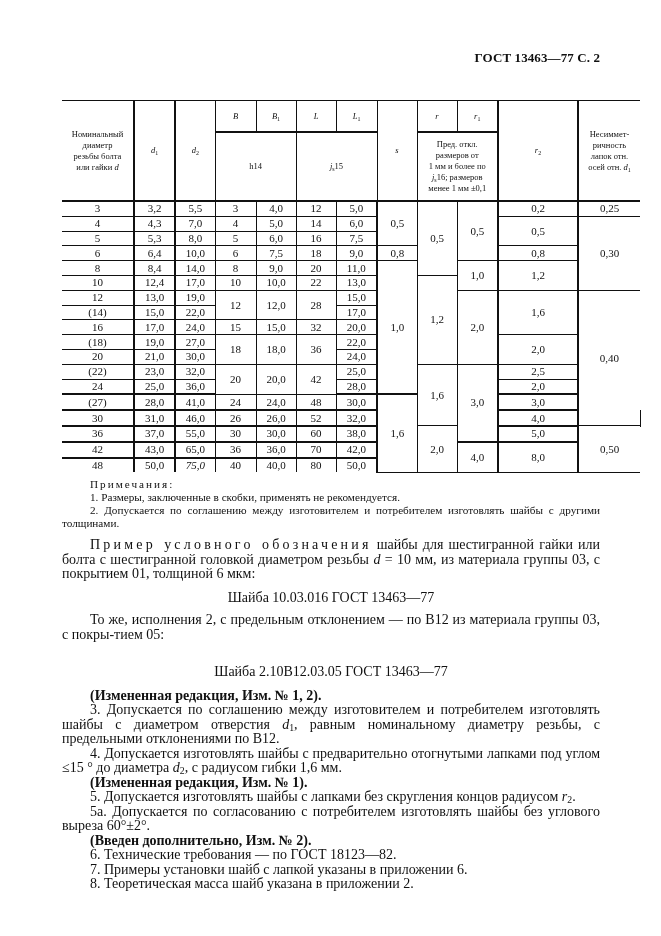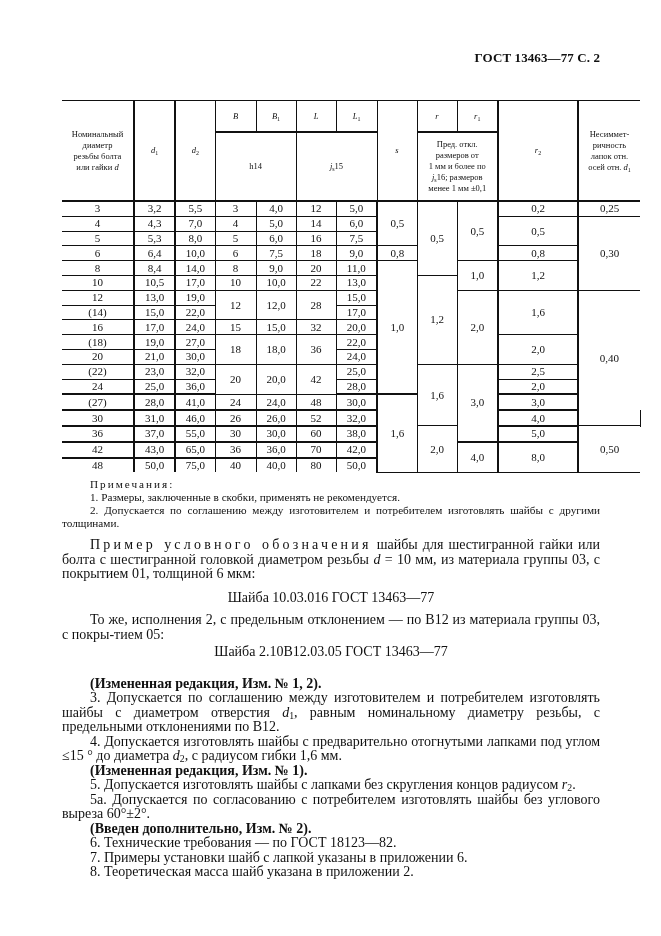--- a/index.html
+++ b/index.html
@@ -133,21 +133,21 @@
       <td>9,0</td>
       <td>20</td>
       <td class="rborder">11,0</td>
       <td rowspan="9">1,0</td>
       <td rowspan="2" class="rborder">1,0</td>
       <td rowspan="2" colspan="2" class="rborder">1,2</td>
     </tr>
 
     <tr>
       <td class="edge-l rborder">10</td>
-      <td class="rborder">10,5</td>
+      <td class="rborder">12,4</td>
       <td>17,0</td>
       <td>10</td>
       <td>10,0</td>
       <td>22</td>
       <td class="rborder">13,0</td>
       <td rowspan="6">1,2</td>
     </tr>
 
     <tr>
       <td class="edge-l rborder">12</td>
@@ -263,41 +263,41 @@
       <td class="bthick">36,0</td>
       <td class="bthick">70</td>
       <td class="rborder bthick">42,0</td>
       <td rowspan="2" class="rborder tthick">4,0</td>
       <td rowspan="2" colspan="2" class="rborder">8,0</td>
     </tr>
 
     <tr>
       <td class="edge-l rborder" style="border-bottom:none;">48</td>
       <td class="rborder" style="border-bottom:none;">50,0</td>
-      <td style="border-bottom:none;">75,0</td>
+      <td style="border-bottom:none;font-style:italic;">75,0</td>
       <td style="border-bottom:none;">40</td>
       <td style="border-bottom:none;">40,0</td>
       <td style="border-bottom:none;">80</td>
       <td class="rborder" style="border-bottom:none;">50,0</td>
     </tr>
   </tbody>
 </table>
 
 <div class="notes" style="top:478px;">
   <p class="indent spaced" style="letter-spacing:2px;">Примечания:</p>
   <p class="indent">1. Размеры, заключенные в скобки, применять не рекомендуется.</p>
   <p class="indent">2. Допускается по соглашению между изготовителем и потребителем изготовлять шайбы с другими толщинами.</p>
 </div>
 
 <div class="notes example" style="top:538px;">
   <p class="indent"><span class="spaced">Пример условного обозначения</span><span> шайбы для шестигранной гайки или болта с шестигранной головкой диаметром резьбы </span><i class="it">d</i><span> = 10 мм, из материала группы 03, с покрытием 01, толщиной 6 мкм:</span></p>
   <p class="center-it" style="margin-top:9px;">Шайба 10.03.016 ГОСТ 13463—77</p>
   <p class="indent" style="margin-top:8px;">То же, исполнения 2, с предельным отклонением — по B12 из материала группы 03, с покры-тием 05:</p>
-  <p class="center-it" style="margin-top:3px;">Шайба 2.10B12.03.05 ГОСТ 13463—77</p>
-  <p class="indent bold" style="margin-top:17px;">(Измененная редакция, Изм. № 1, 2).</p>
+  <p class="center-it" style="margin-top:23px;">Шайба 2.10B12.03.05 ГОСТ 13463—77</p>
+  <p class="indent bold" style="margin-top:9px;">(Измененная редакция, Изм. № 1, 2).</p>
   <p class="indent"><span>3. Допускается по соглашению между изготовителем и потребителем изготовлять шайбы с диаметром отверстия </span><i class="it">d</i><sub>1</sub><span>, равным номинальному диаметру резьбы, с предельными отклонениями по B12.</span></p>
   <p class="indent"><span>4. Допускается изготовлять шайбы с предварительно отогнутыми лапками под углом ≤15 ° до диаметра </span><i class="it">d</i><sub>2</sub><span>, с радиусом гибки 1,6 мм.</span></p>
   <p class="indent bold">(Измененная редакция, Изм. № 1).</p>
   <p class="indent"><span>5. Допускается изготовлять шайбы с лапками без скругления концов радиусом </span><i class="it">r</i><sub>2</sub>.</p>
   <p class="indent">5а. Допускается по согласованию с потребителем изготовлять шайбы без углового выреза 60°±2°.</p>
   <p class="indent bold">(Введен дополнительно, Изм. № 2).</p>
   <p class="indent">6. Технические требования — по ГОСТ 18123—82.</p>
   <p class="indent">7. Примеры установки шайб с лапкой указаны в приложении 6.</p>
   <p class="indent">8. Теоретическая масса шайб указана в приложении 2.</p>
 </div>

